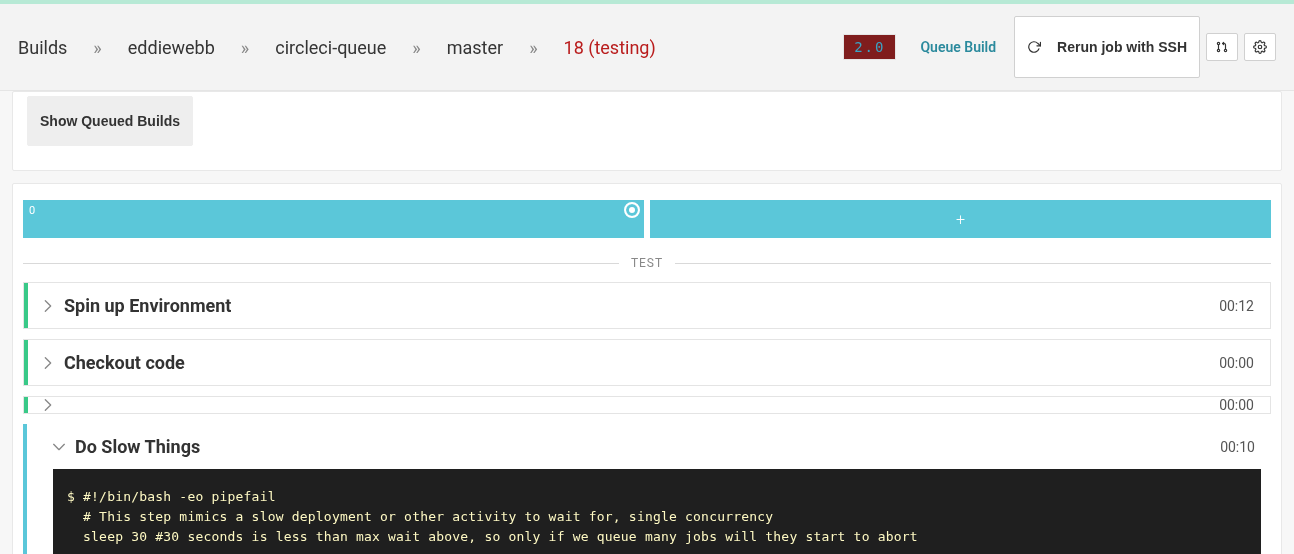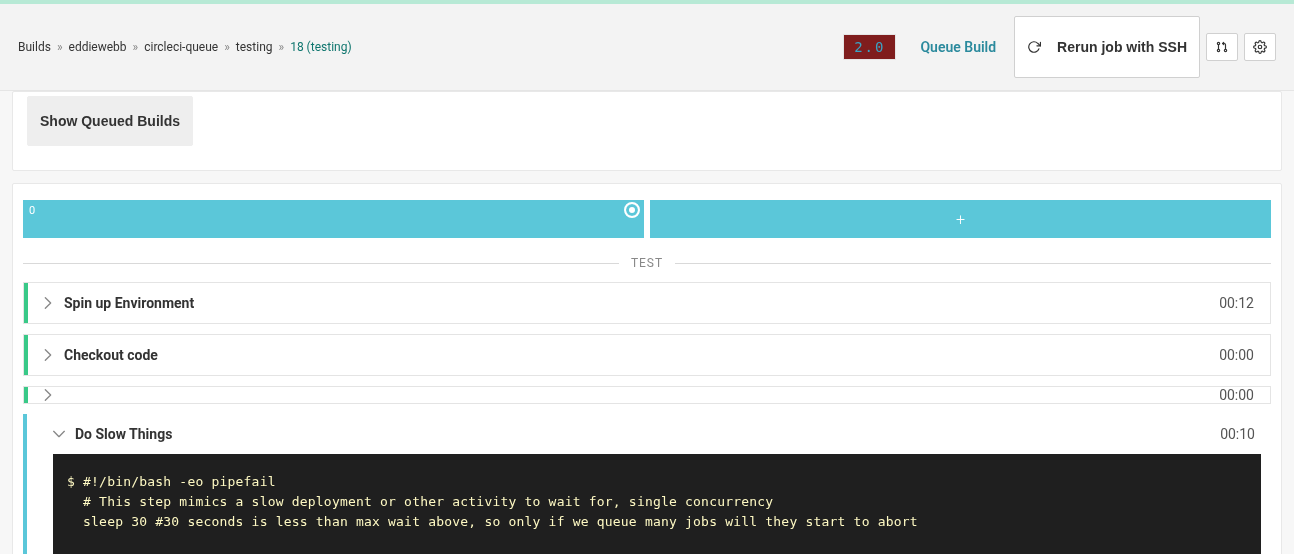--- a/index.html
+++ b/index.html
@@ -1,22 +1,22 @@
 <!DOCTYPE html>
 <html><head>
   <meta charset="utf-8">
   <style>
     * { box-sizing: border-box; margin: 0; padding: 0; }
     body { font-family: -apple-system, BlinkMacSystemFont, "Segoe UI", Roboto, Helvetica, Arial, sans-serif; background: #f7f7f7; color: #333; width: 1294px; }
     .topbar-accent { height: 4px; background: #b7e9d5; }
     .header-bar { display: flex; align-items: center; padding: 12px 18px; background: #f3f3f3; border-bottom: 1px solid #e5e5e5; }
-    .breadcrumb { display: flex; align-items: center; gap: 6px; font-size: 12px; color: #353535; }
+    .breadcrumb { display: flex; align-items: center; gap: 26px; font-size: 18px; color: #353535; }
     .breadcrumb a { color: #353535; text-decoration: none; cursor: pointer; }
     .breadcrumb .sep { color: #888; }
-    .breadcrumb .current { color: #0f766e; }
+    .breadcrumb .current { color: #b91c1c; }
     .header-spacer { flex: 1; }
     .version-badge { background: #7f1d1d; border: 1px solid #e5e5e5; color: #3aa3c4; padding: 4px 10px; font-family: ui-monospace, SFMono-Regular, Menlo, monospace; letter-spacing: 2px; font-size: 14px; margin-right: 24px; }
     .cancel-link { color: #2b8a9d; font-size: 14px; font-weight: 600; cursor: pointer; margin-right: 18px; }
     .rerun-btn { display: flex; align-items: center; gap: 16px; background: #fff; border: 1px solid #d0d0d0; border-radius: 2px; padding: 22px 12px; font-size: 14px; font-weight: 600; color: #333; cursor: pointer; }
     .icon-btn { background: #fff; border: 1px solid #d0d0d0; border-radius: 2px; padding: 6px 8px; margin-left: 6px; cursor: pointer; display: flex; align-items: center; }
     .panel-outer { margin: 0 12px 12px 12px; background: #fff; border: 1px solid #e8e8e8; border-radius: 2px; padding: 0 0 12px 0; }
     .show-queued { display: inline-block; background: #eee; border: 1px solid #eee; border-radius: 2px; padding: 16px 12px; font-size: 14px; font-weight: 600; color: #333; margin: 4px 14px 12px 14px; cursor: pointer; }
     .build-panel { margin: 12px 12px 0 12px; background: #fff; border: 1px solid #e8e8e8; border-radius: 2px; padding: 16px 0; }
     .segments { display: flex; gap: 6px; padding: 0 10px; }
     .segment { flex: 1; background: #5bc7d9; height: 38px; color: #fff; font-size: 11px; position: relative; cursor: pointer; }
@@ -25,21 +25,21 @@
     .segment .seg-record::after { content: ""; position: absolute; inset: 0; border-radius: 50%; outline: 2px solid #fff; }
     .segment .plus { position: absolute; top: 50%; left: 50%; transform: translate(-50%, -50%); font-size: 16px; font-weight: 300; }
     .divider { display: flex; align-items: center; margin: 18px 10px 12px 10px; }
     .divider::before, .divider::after { content: ""; flex: 1; height: 1px; background: #d9d9d9; }
     .divider .label { padding: 0 12px; color: #888; font-size: 12px; letter-spacing: 1px; }
     .step-list { padding: 0 10px; display: flex; flex-direction: column; gap: 10px; }
     .step { display: flex; align-items: center; border: 1px solid #e4e4e4; position: relative; background: #fff; cursor: pointer; }
     .step .status-bar { width: 4px; align-self: stretch; }
     .step .status-green { background: #39c988; }
     .step .chev { margin: 0 8px 0 12px; display: flex; }
-    .step .title { font-size: 14px; font-weight: 700; color: #333; padding: 12px 0; text-align: center; }
+    .step .title { font-size: 18px; font-weight: 700; color: #333; padding: 12px 0; text-align: center; }
     .step .time { margin-left: auto; padding-right: 16px; font-size: 14px; color: #555; }
     .step-expanded { display: flex; flex-direction: column; border: 1px solid #e4e4e4; padding-left: 12px; }
     .step-expanded .head-row { display: flex; align-items: center; cursor: pointer; }
     .console { background: #1f1f1f; color: #fef9c3; font-family: ui-monospace, SFMono-Regular, Menlo, Consolas, monospace; font-size: 13px; line-height: 1.55; padding: 18px 14px 26px 14px; margin: 0 10px 10px 18px; white-space: pre; overflow-x: auto; letter-spacing: .2px; }
     .step-sidebar-blue { width: 4px; background: #5bc7d9; align-self: stretch; position: absolute; left: 0; top: 0; bottom: 0; }
     .expanded-wrap { position: relative; }
     svg { display: block; }
   </style>
 </head>
 <body>
@@ -47,21 +47,21 @@
 <div class="topbar-accent"></div>
 
 <div class="header-bar">
   <div class="breadcrumb">
     <a>Builds</a>
     <span class="sep">»</span>
     <a>eddiewebb</a>
     <span class="sep">»</span>
     <a>circleci-queue</a>
     <span class="sep">»</span>
-    <a>testing</a>
+    <a>master</a>
     <span class="sep">»</span>
     <span class="current">18 (testing)</span>
   </div>
   <div class="header-spacer"></div>
   <span class="version-badge">2.0</span>
   <span class="cancel-link">Queue Build</span>
   <button class="rerun-btn">
     <span>
       <svg width="14" height="14" viewBox="0 0 24 24" fill="none" stroke="#333" stroke-width="2" stroke-linecap="round" stroke-linejoin="round">
           <polyline points="23 4 23 10 17 10"></polyline>

